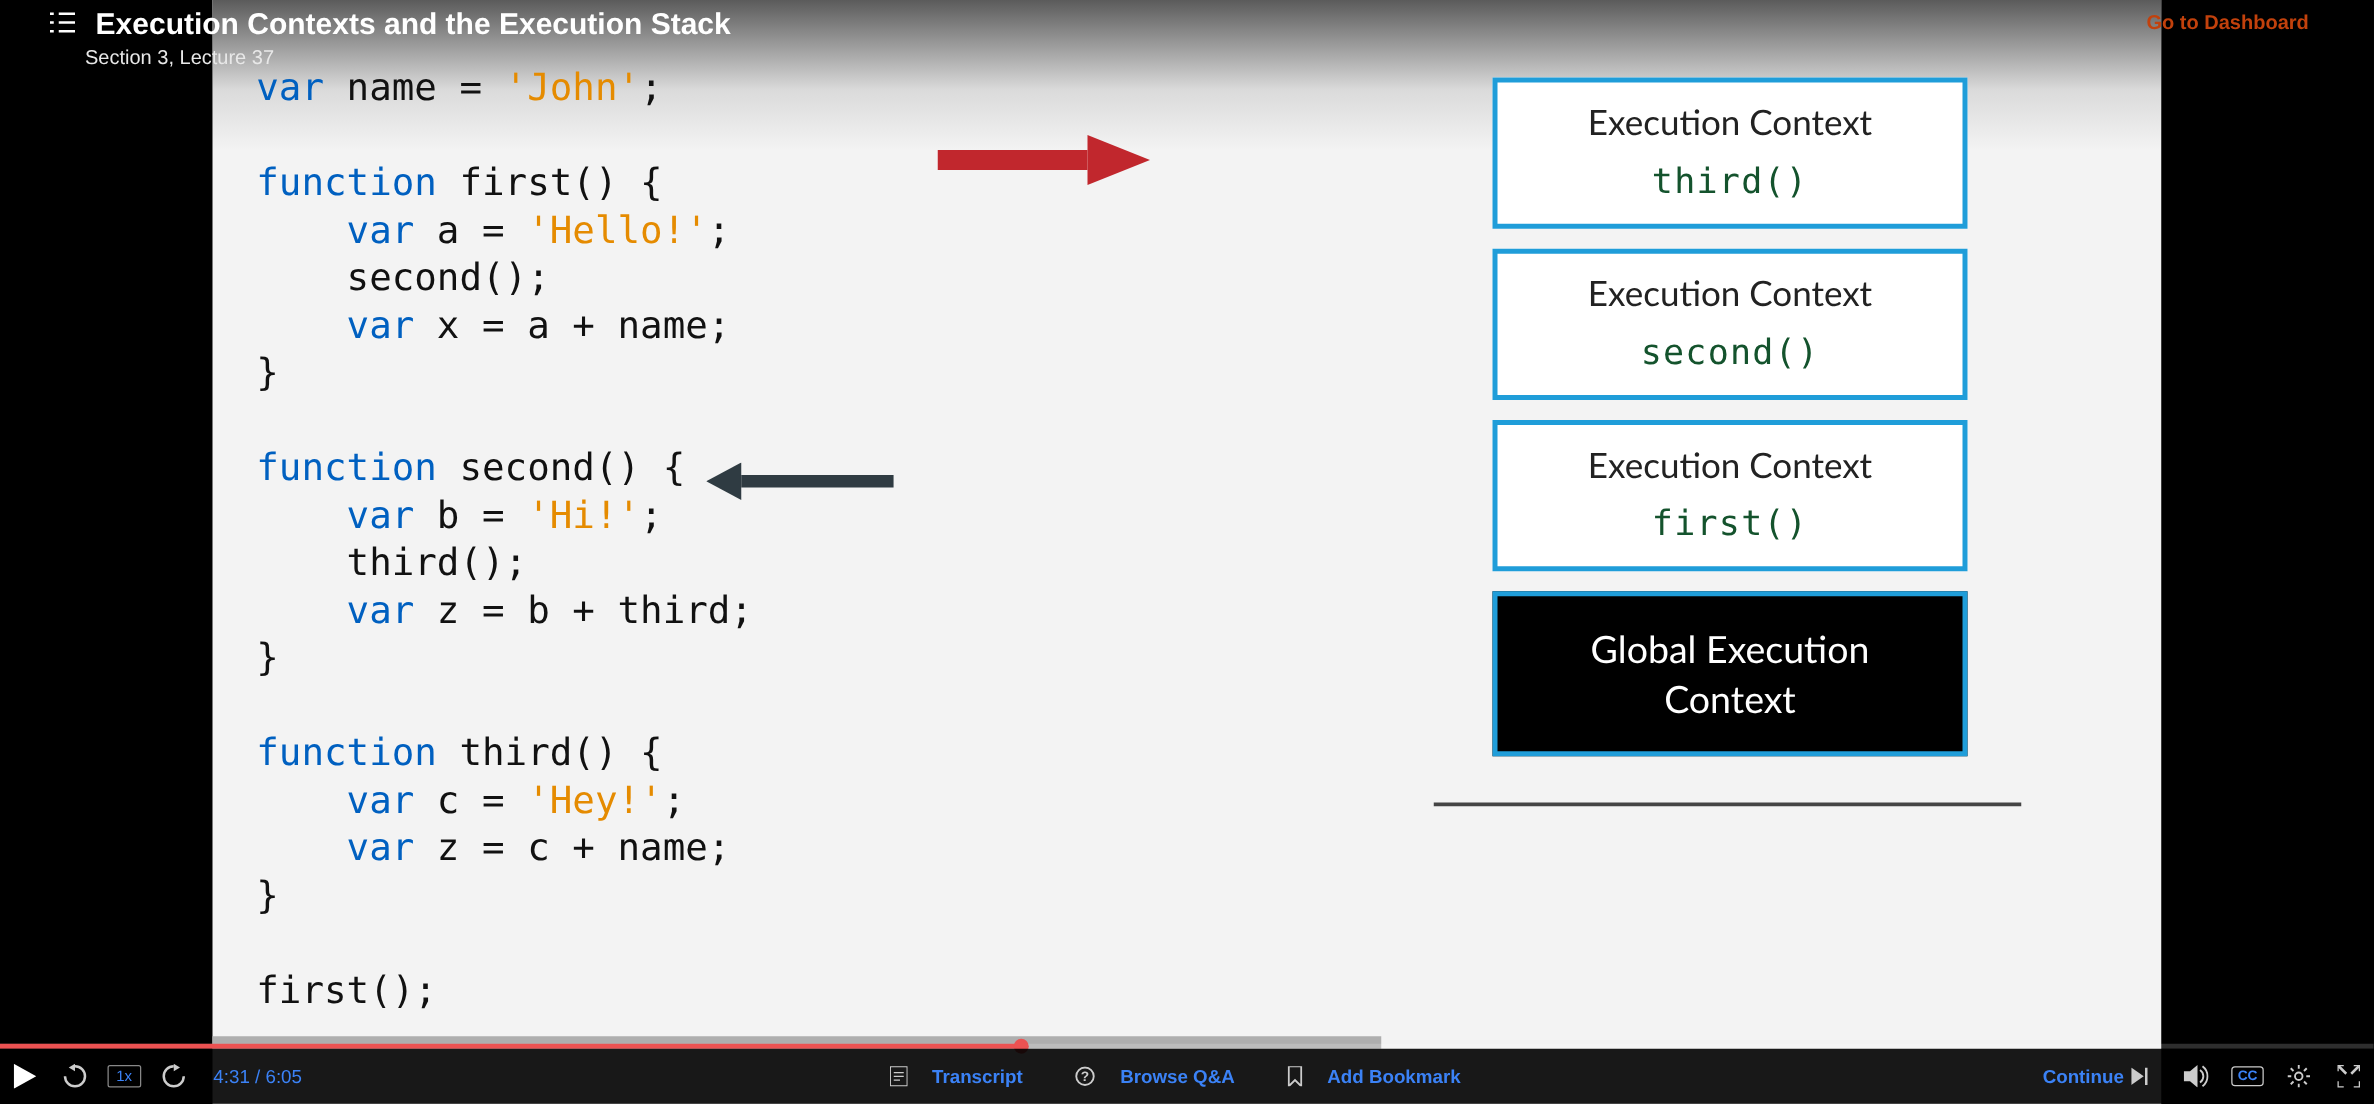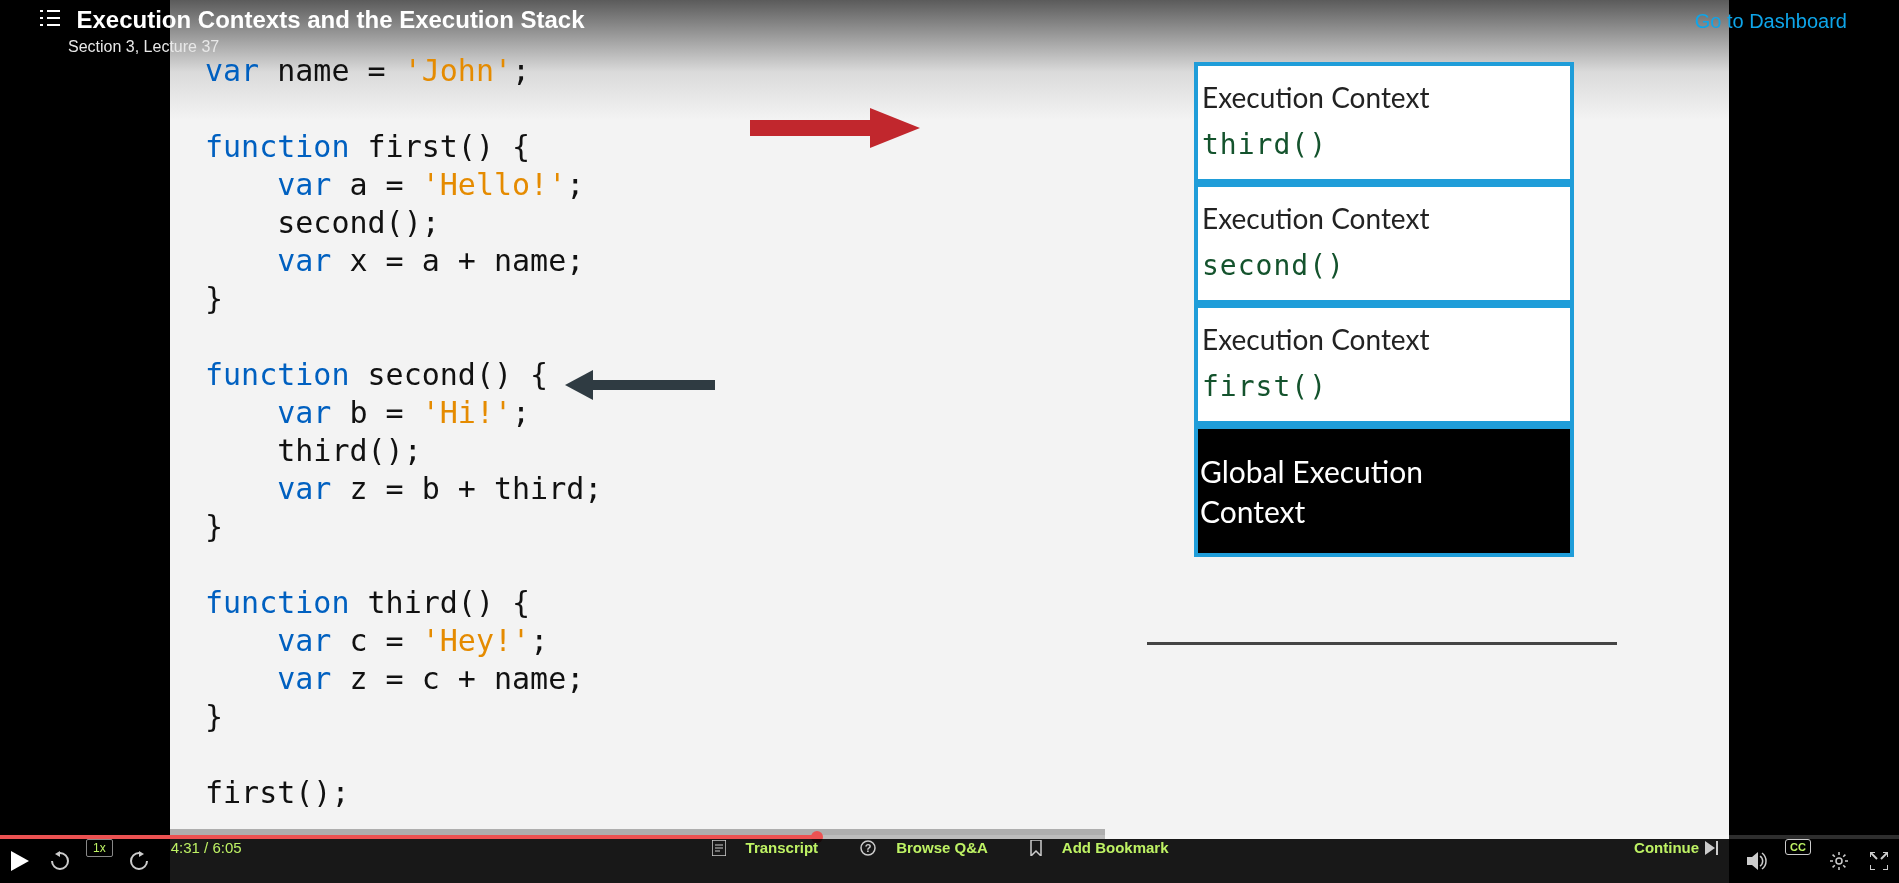--- a/index.html
+++ b/index.html
@@ -10,44 +10,44 @@
   .pillar-l{left:0}.pillar-r{right:0}
   
   .slide{position:absolute;left:170px;right:170px;top:0;bottom:0;background:#f3f3f3;overflow:hidden}
   .slide-vignette{position:absolute;left:0;right:0;top:0;height:120px;background:linear-gradient(#5b5b5b 0%,rgba(120,120,120,.2) 60%,transparent 100%);pointer-events:none}
   
   .hdr{position:absolute;left:0;right:0;top:0;height:70px;color:#fff;z-index:20}
   .hdr-inner{position:absolute;left:40px;top:6px}
   .hdr-ico{display:inline-block;vertical-align:middle;margin-right:12px}
   .hdr-title{display:inline-block;vertical-align:middle;font-size:24px;font-weight:700}
   .hdr-sub{position:absolute;left:68px;top:38px;font-size:16px;color:#e8e8e8}
-  .dash{position:absolute;right:52px;top:10px;font-size:20px;font-weight:400;color:#0ea5e9}
+  .dash{position:absolute;right:52px;top:10px;font-size:16px;font-weight:700;color:#c2410c}
   
   .code{position:absolute;left:35px;top:52px;font-family:Menlo,Consolas,monospace;font-size:30px;line-height:38px;color:#111;white-space:pre}
   .kw{color:#0060c0}.str{color:#e58b00}
   
   .arrow-red{position:absolute;left:580px;top:108px}
   .arrow-dark{position:absolute;left:395px;top:370px}
   
   .stack{position:absolute;right:155px;top:62px;width:380px}
-  .ctx{border:4px solid #1f9dd9;background:#fff;text-align:left;padding:14px 4px 18px;}
+  .ctx{border:4px solid #1f9dd9;background:#fff;text-align:center;padding:14px 4px 18px;margin-bottom:16px}
   .ctx-title{font-family:"Lato","Helvetica Neue",Arial,sans-serif;font-size:28px;color:#222;margin-bottom:14px}
   .ctx-fn{font-family:Menlo,Consolas,monospace;font-size:28px;color:#14532d;letter-spacing:1px}
   .ctx-global{background:#000000;border-color:#1f9dd9;color:#fff;padding:22px 2px}
   .ctx-global .ctx-title{color:#fff;font-size:30px;line-height:40px;margin:0}
   .stack-base{position:absolute;right:112px;top:642px;width:470px;height:3px;background:#444}
   .stack-label{position:absolute;right:172px;top:664px;font-family:"Lato",Arial,sans-serif;font-size:30px;letter-spacing:2px;color:#333}
   
   .watched{position:absolute;left:0;bottom:44px;height:10px;background:#aeaeae}
   
   .progress{position:absolute;left:0;right:0;bottom:44px;height:4px;background:rgba(255,255,255,.18);z-index:30}
   .progress-fill{height:100%;background:#ec5252}
   .progress-dot{position:absolute;top:-4px;width:12px;height:12px;border-radius:50%;background:#ec5252}
   
-  .ctrl{position:absolute;left:0;right:0;bottom:0;height:44px;background:rgba(0,0,0,.9);display:flex;align-items:flex-start;color:#bef264;font-size:15px;z-index:30}
+  .ctrl{position:absolute;left:0;right:0;bottom:0;height:44px;background:rgba(0,0,0,.9);display:flex;align-items:center;color:#3b82f6;font-size:15px;z-index:30}
   .ctrl .ico{display:flex;align-items:center;justify-content:center;width:40px;height:44px;cursor:pointer}
   .ctrl .spd{border:1px solid #888;border-radius:2px;padding:1px 6px;font-size:12px;margin:0 6px}
   .ctrl .time{margin-left:12px;font-size:15px}
   .ctrl .spacer-l{width:470px}
   .ctrl .mid-item{display:flex;align-items:center;gap:20px;margin-right:42px;font-weight:700;cursor:pointer}
   .ctrl .grow{flex:1}
   .ctrl .cont{font-weight:700;margin-right:18px;display:flex;align-items:center;gap:6px}
   .ctrl .cc{border:1.5px solid #ccc;border-radius:3px;font-size:11px;font-weight:700;padding:1px 4px;margin:0 8px}
 </style>
 </head>

